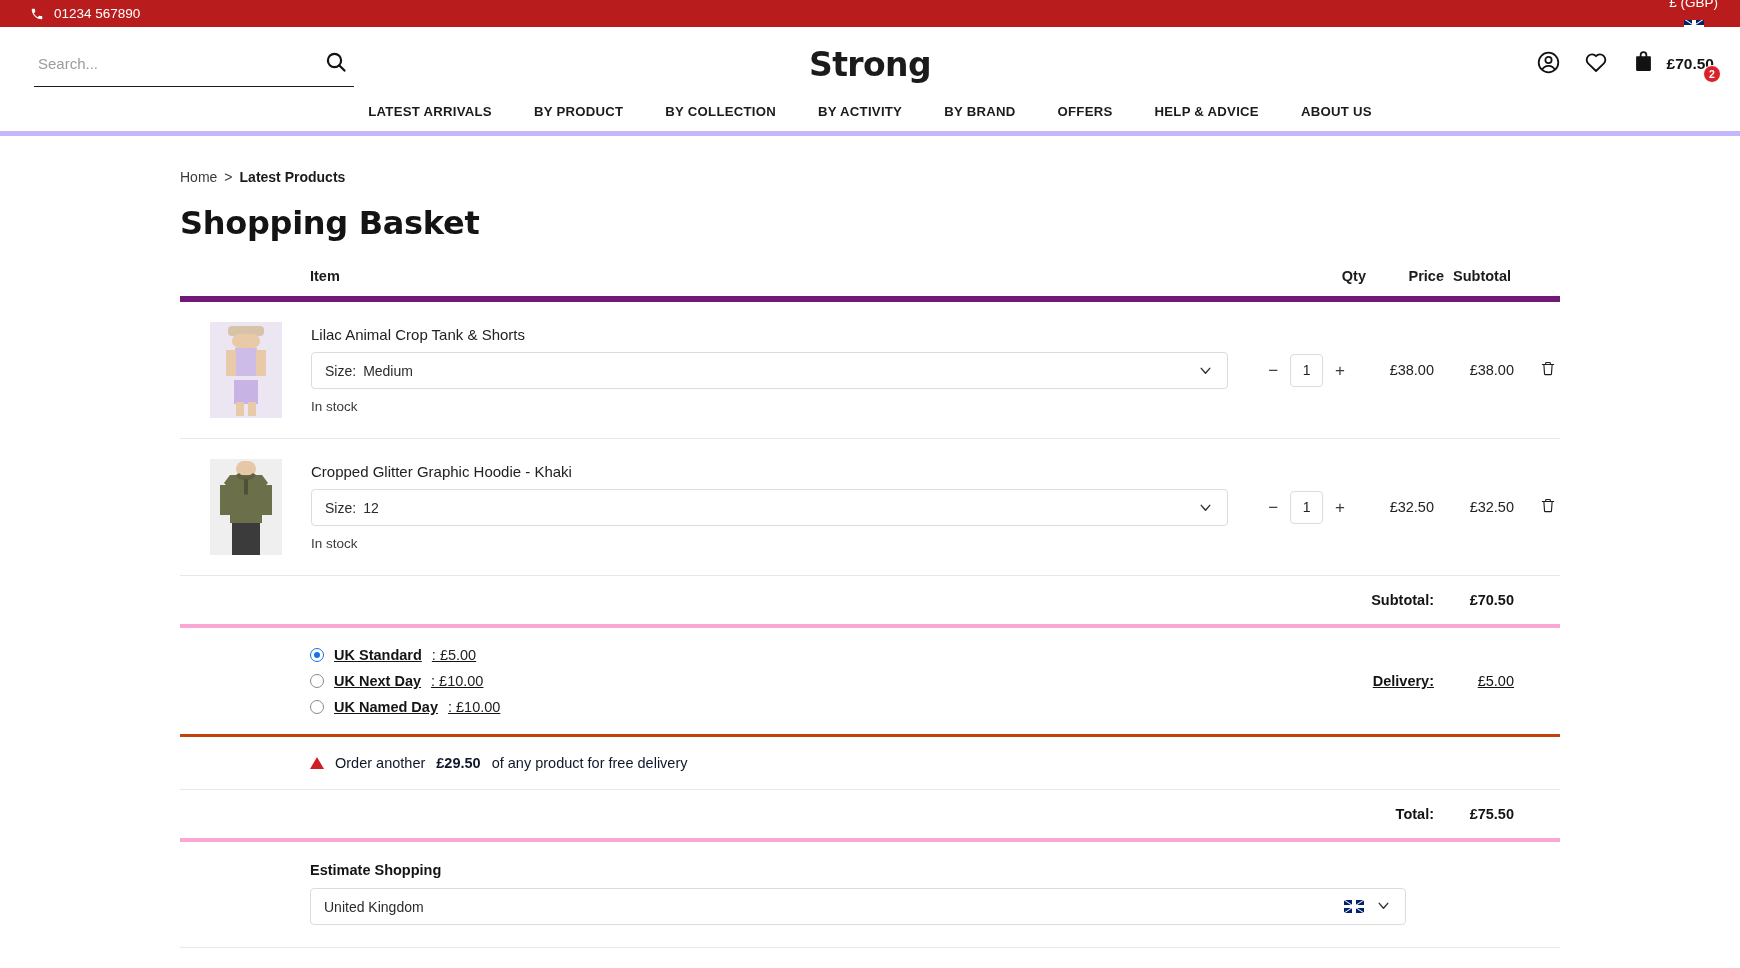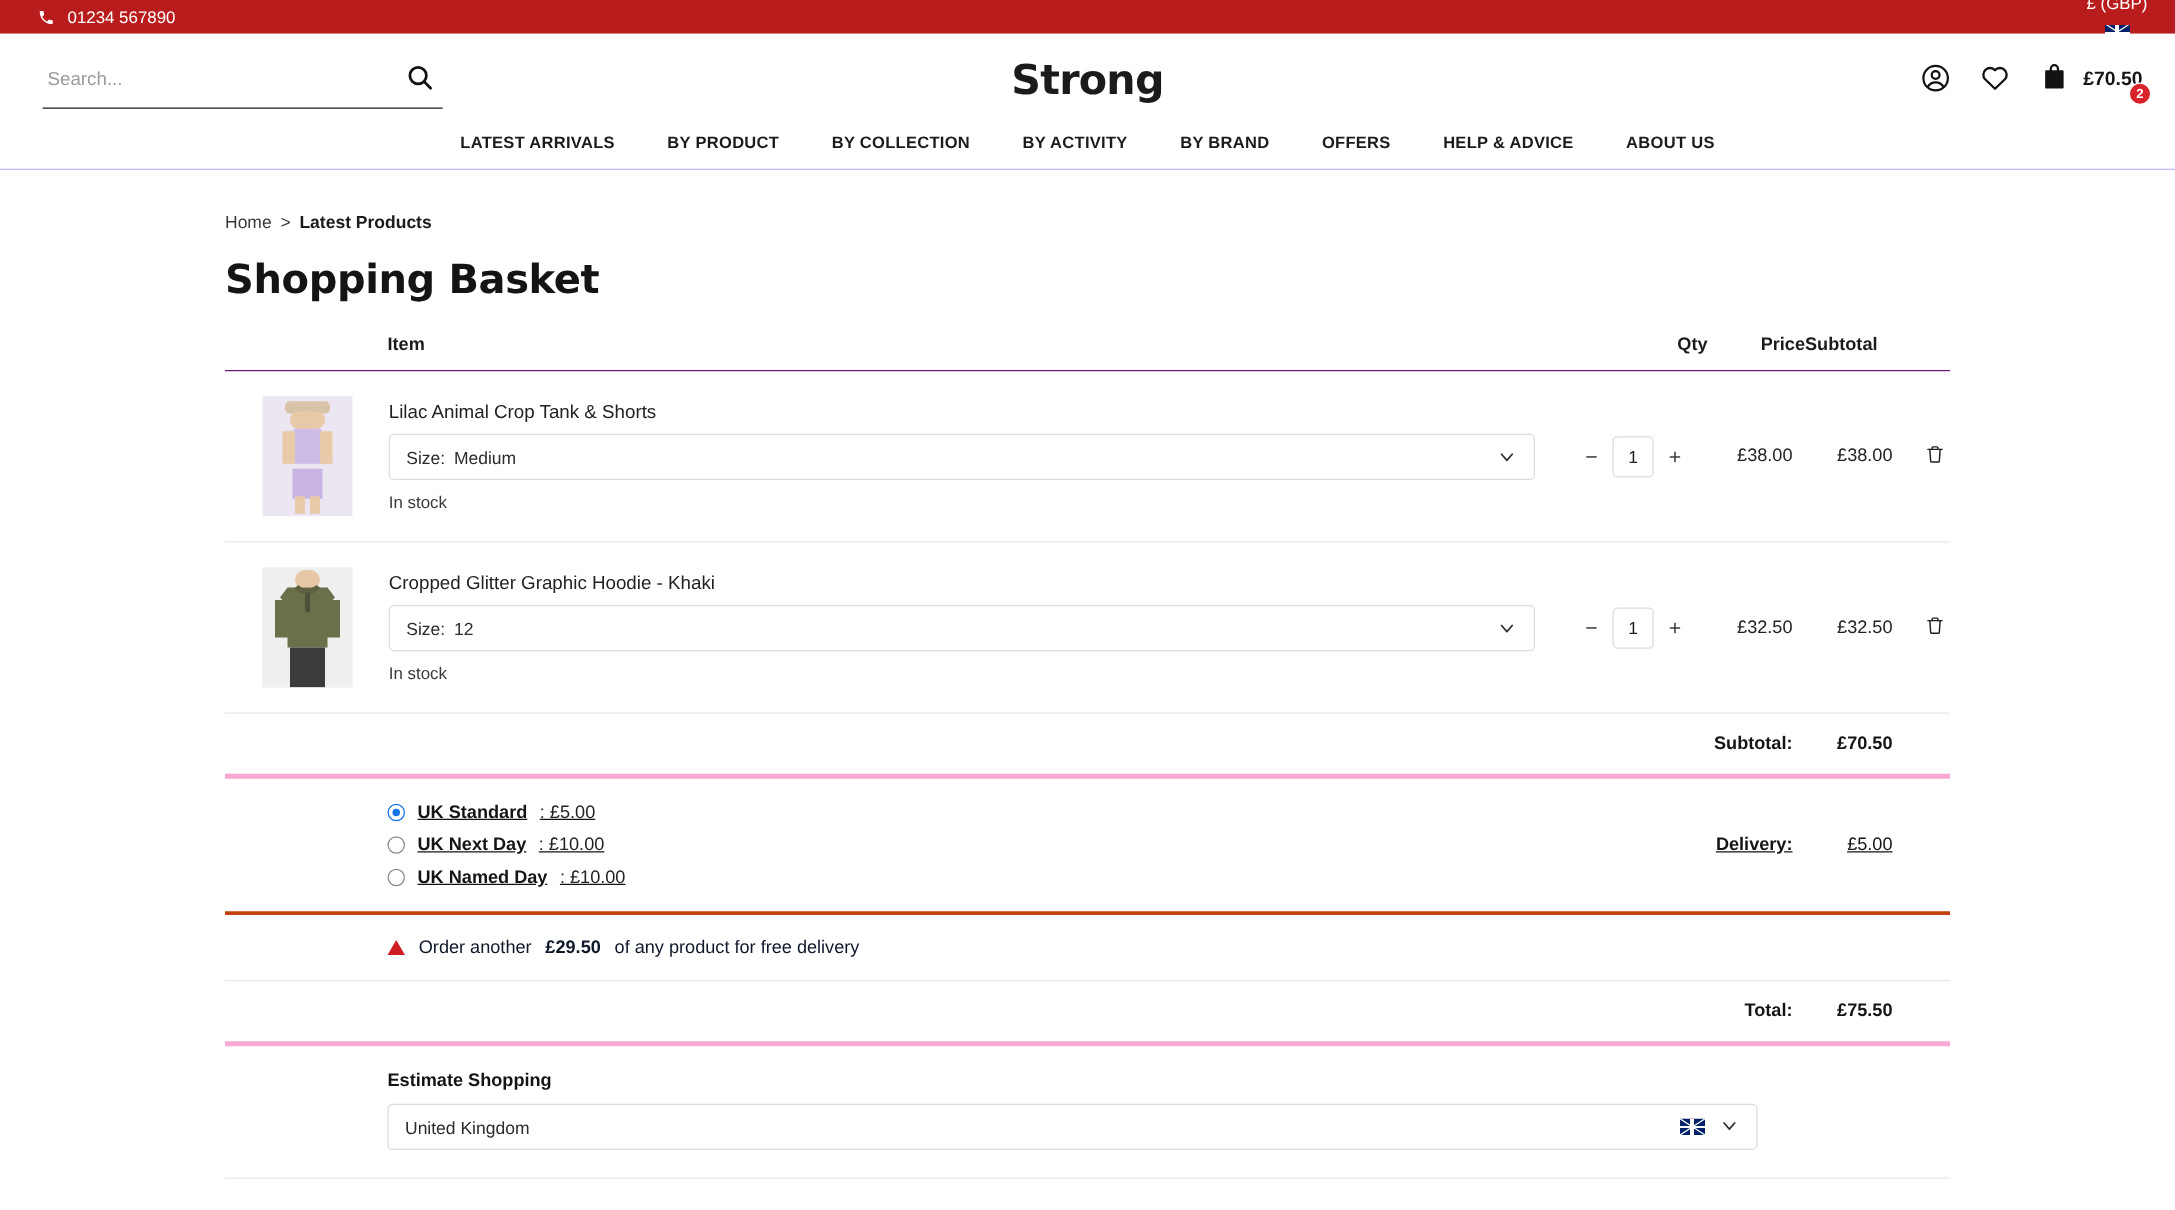--- a/index.html
+++ b/index.html
@@ -88,21 +88,21 @@
     display: flex; align-items: center; justify-content: center;
     border: 1.5px solid #fff;
   }
   .bag-total { font-size: 15.5px; font-weight: 700; margin-left: 11px; }
 
   
   .nav {
     display: flex; justify-content: center; align-items: center;
     gap: 42px;
     height: 36px;
-    border-bottom: 1px solid #c4b5fd;
+    border-bottom: 5px solid #c4b5fd;
     padding-bottom: 8px;
   }
   .nav-item {
     font-size: 13.2px; font-weight: 700; letter-spacing: 0.25px;
     color: #1b1b1b; cursor: pointer; white-space: nowrap;
   }
 
   
   .page { padding: 33px 0 0 0; }
   .container { width: 1560px; margin: 0 auto; padding: 0 90px; }
@@ -114,28 +114,28 @@
   .page-title {
     font-size: 32px; font-weight: 800;
     margin: 19px 0 26px 0; letter-spacing: -0.3px;
     font-family: "DejaVu Sans", sans-serif;
   }
 
   
   .basket { width: 100%; }
   .thead {
     display: flex; align-items: flex-end;
-    border-bottom: 1px solid #701a75;
+    border-bottom: 6px solid #701a75;
     padding-bottom: 12px;
   }
   .th { font-size: 14.5px; font-weight: 700; color: #1b1b1b; }
   .th-item { width: 130px; margin-left: 130px; }
   .th-qty { width: 86px; text-align: right; margin-left: auto; }
   .th-price { width: 78px; text-align: right; }
-  .th-subtotal { width: 76px; text-align: left; }
+  .th-subtotal { width: 76px; text-align: center; }
   .th-pad { width: 40px; }
 
   .row {
     display: flex; align-items: center;
     padding: 20px 0;
     border-bottom: 1px solid #e8e8e8;
   }
   .thumb {
     width: 72px; height: 96px;
     margin-left: 30px; margin-right: 29px;

